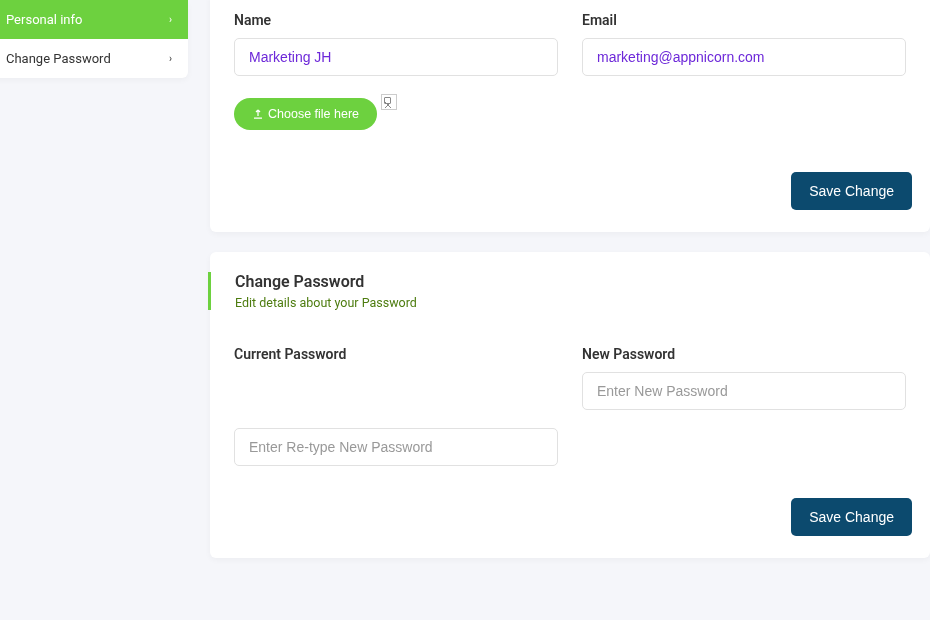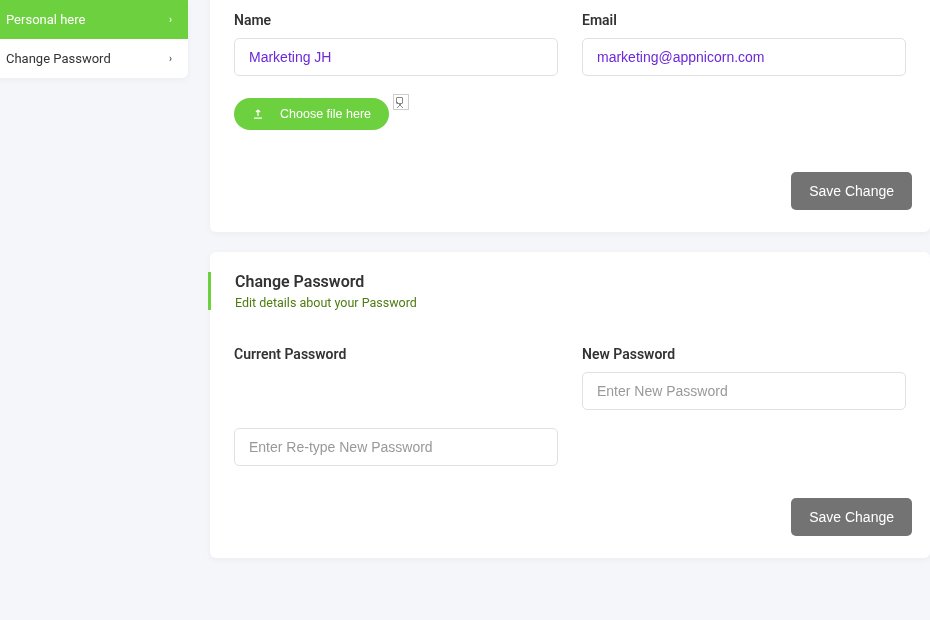--- a/index.html
+++ b/index.html
@@ -76,21 +76,21 @@
       border: 1px solid #e1e1e1;
       border-radius: 5px;
       font-size: 14px;
       color: #6d28d9;
       background: #fff;
     }
     .form-input::placeholder { color: #999; }
     .file-btn {
       display: inline-flex;
       align-items: center;
-      gap: 16px;
+      gap: 4px;
       background: #6dd13f;
       color: #fff;
       border: none;
       border-radius: 20px;
       padding: 9px 18px;
       font-size: 12.5px;
       cursor: pointer;
       margin-bottom: 28px;
     }
     .file-btn svg { width: 12px; height: 12px; }
@@ -117,21 +117,21 @@
       height: 6px;
       background: linear-gradient(135deg, transparent 40%, #888 40%, #888 45%, transparent 45%),
                   linear-gradient(45deg, transparent 40%, #888 40%, #888 45%, transparent 45%);
     }
     .card-footer {
       display: flex;
       justify-content: flex-end;
       padding: 14px 0 22px 0;
     }
     .save-btn {
-      background: #737373;
+      background: #0c4a6e;
       color: #fff;
       border: none;
       border-radius: 5px;
       padding: 11px 18px;
       font-size: 14px;
       cursor: pointer;
       margin-right: -6px;
     }
     .card-header {
       padding: 0 24px 0 24px;
@@ -148,21 +148,21 @@
     .card-subtitle {
       font-size: 12.5px;
       color: #4d7c0f;
     }
   </style>
 </head>
 <body>
 
 <div class="sidebar">
   <div class="sidebar-item active">
-    <span>Personal here</span>
+    <span>Personal info</span>
     <span class="chevron">›</span>
   </div>
   <div class="sidebar-item">
     <span>Change Password</span>
     <span class="chevron">›</span>
   </div>
 </div>
 
 <div class="content">
 

